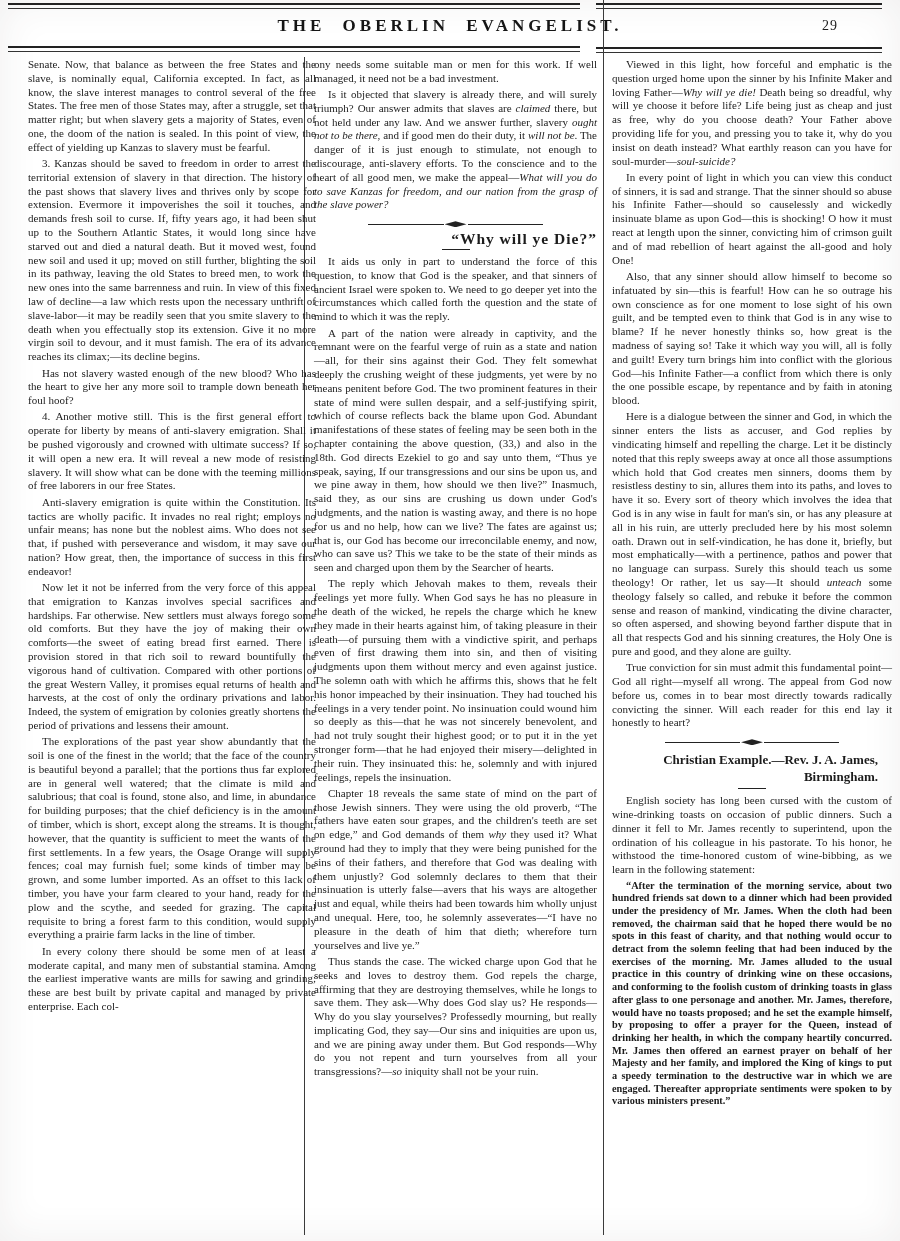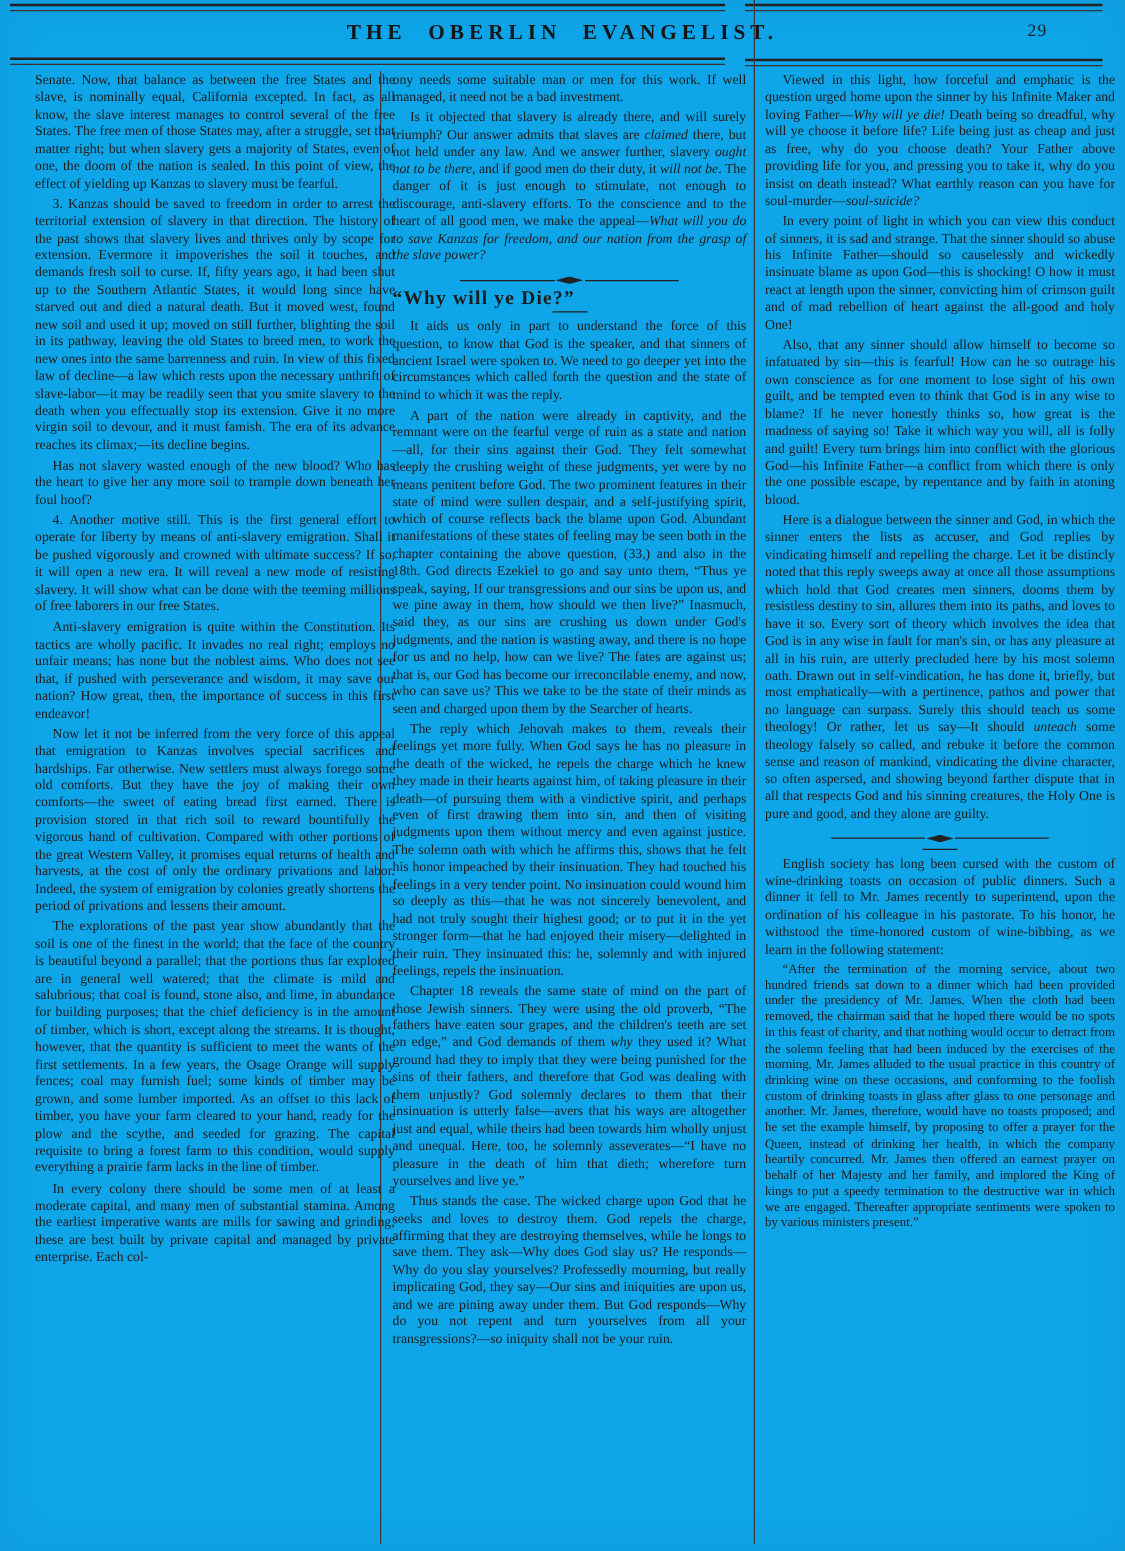--- a/index.html
+++ b/index.html
@@ -1,21 +1,21 @@
 <!DOCTYPE html>
 <html><head>
 <meta charset="utf-8">
 <title>The Oberlin Evangelist — p. 29</title>
 <style>
   html,body{margin:0;padding:0;background:#e9e8e4;}
   .page{
     position:relative;
     width:900px;height:1241px;
     margin:0 auto;
-    background:#0ea5e9;
+    background:#ffffff;
     color:#1c1c1c;
     font-family:"Liberation Serif","DejaVu Serif",serif;
     overflow:hidden;
     box-shadow:inset 0 0 40px rgba(60,55,45,.08);
   }
   
   .hr-seg{
     position:absolute;height:3px;
     border-top:2px solid #222;border-bottom:1px solid #333;
   }
@@ -45,22 +45,22 @@
     position:absolute;top:58px;
     font-size:11px;line-height:13.8px;
     text-align:justify;
     text-rendering:optimizeLegibility;
   }
   .col-0{left:28px;width:288px;}
   .col-1{left:314px;width:283px;}
   .col-2{left:612px;width:280px;}
   .para{margin:0 0 2.5px 0;text-indent:14px;}
   .para.noindent{text-indent:0;}
-  .para.small{font-size:10.3px;line-height:12.7px;text-align:justify;}
-  .col-heading{margin:5px 0 3px;text-align:left;font-weight:bold;}
+  .para.small{font-size:10.3px;line-height:12.7px;text-align:justify;font-weight:bold;}
+  .col-heading{margin:5px 0 3px;text-align:right;font-weight:bold;}
   .col-heading.main{font-size:15.5px;letter-spacing:1px;}
   .col-heading.sub{font-size:13px;line-height:16.5px;margin:7px 14px 3px;}
   .ornament{
     display:flex;align-items:center;justify-content:center;
     margin:9px auto 5px;width:62%;
   }
   .ornament::before,.ornament::after{
     content:"";flex:1;height:1px;background:#222;
   }
   .ornament .diamond{
@@ -111,22 +111,24 @@
         <p class="para">A part of the nation were already in captivity, and the remnant were on the fearful verge of ruin as a state and nation—all, for their sins against their God.  They felt somewhat deeply the crushing weight of these judgments, yet were by no means penitent before God.  The two prominent features in their state of mind were sullen despair, and a self-justifying spirit, which of course reflects back the blame upon God.  Abundant manifestations of these states of feeling may be seen both in the chapter containing the above question, (33,) and also in the 18th.  God directs Ezekiel to go and say unto them, “Thus ye speak, saying, If our transgressions and our sins be upon us, and we pine away in them, how should we then live?”  Inasmuch, said they, as our sins are crushing us down under God's judgments, and the nation is wasting away, and there is no hope for us and no help, how can we live?  The fates are against us; that is, our God has become our irreconcilable enemy, and now, who can save us?  This we take to be the state of their minds as seen and charged upon them by the Searcher of hearts.</p>
         <p class="para">The reply which Jehovah makes to them, reveals their feelings yet more fully.  When God says he has no pleasure in the death of the wicked, he repels the charge which he knew they made in their hearts against him, of taking pleasure in their death—of pursuing them with a vindictive spirit, and perhaps even of first drawing them into sin, and then of visiting judgments upon them without mercy and even against justice.  The solemn oath with which he affirms this, shows that he felt his honor impeached by their insinuation.  They had touched his feelings in a very tender point.  No insinuation could wound him so deeply as this—that he was not sincerely benevolent, and had not truly sought their highest good; or to put it in the yet stronger form—that he had enjoyed their misery—delighted in their ruin.  They insinuated this: he, solemnly and with injured feelings, repels the insinuation.</p>
         <p class="para">Chapter 18 reveals the same state of mind on the part of those Jewish sinners.  They were using the old proverb, “The fathers have eaten sour grapes, and the children's teeth are set on edge,” and God demands of them <i>why</i> they used it?  What ground had they to imply that they were being punished for the sins of their fathers, and therefore that God was dealing with them unjustly? God solemnly declares to them that their insinuation is utterly false—avers that his ways are altogether just and equal, while theirs had been towards him wholly unjust and unequal.  Here, too, he solemnly asseverates—“I have no pleasure in the death of him that dieth; wherefore turn yourselves and live ye.”</p>
         <p class="para">Thus stands the case.  The wicked charge upon God that he seeks and loves to destroy them.  God repels the charge, affirming that they are destroying themselves, while he longs to save them.  They ask—Why does God slay us?  He responds—Why do you slay yourselves?  Professedly mourning, but really implicating God, they say—Our sins and iniquities are upon us, and we are pining away under them.  But God responds—Why do you not repent and turn yourselves from all your transgressions?—<i>so</i> iniquity shall not be your ruin.</p>
       </section>
     <section class="col col-2" id="col-2">
         <p class="para">Viewed in this light, how forceful and emphatic is the question urged home upon the sinner by his Infinite Maker and loving Father—<i>Why will ye die!</i>  Death being so dreadful, why will ye choose it before life?  Life being just as cheap and just as free, why do you choose death?  Your Father above providing life for you, and pressing you to take it, why do you insist on death instead? What earthly reason can you have for soul-murder—<i>soul-suicide?</i></p>
         <p class="para">In every point of light in which you can view this conduct of sinners, it is sad and strange.  That the sinner should so abuse his Infinite Father—should so causelessly and wickedly insinuate blame as upon God—this is shocking!  O how it must react at length upon the sinner, convicting him of crimson guilt and of mad rebellion of heart against the all-good and holy One!</p>
         <p class="para">Also, that any sinner should allow himself to become so infatuated by sin—this is fearful!  How can he so outrage his own conscience as for one moment to lose sight of his own guilt, and be tempted even to think that God is in any wise to blame?  If he never honestly thinks so, how great is the madness of saying so!  Take it which way you will, all is folly and guilt!  Every turn brings him into conflict with the glorious God—his Infinite Father—a conflict from which there is only the one possible escape, by repentance and by faith in atoning blood.</p>
         <p class="para">Here is a dialogue between the sinner and God, in which the sinner enters the lists as accuser, and God replies by vindicating himself and repelling the charge. Let it be distincly noted that this reply sweeps away at once all those assumptions which hold that God creates men sinners, dooms them by resistless destiny to sin, allures them into its paths, and loves to have it so.  Every sort of theory which involves the idea that God is in any wise in fault for man's sin, or has any pleasure at all in his ruin, are utterly precluded here by his most solemn oath.  Drawn out in self-vindication, he has done it, briefly, but most emphatically—with a pertinence, pathos and power that no language can surpass.  Surely this should teach us some theology!  Or rather, let us say—It should <i>unteach</i> some theology falsely so called, and rebuke it before the common sense and reason of mankind, vindicating the divine character, so often aspersed, and showing beyond farther dispute that in all that respects God and his sinning creatures, the Holy One is pure and good, and they alone are guilty.</p>
+        <p class="para">True conviction for sin must admit this fundamental point—God all right—myself all wrong.  The appeal from God now before us, comes in to bear most directly towards radically convicting the sinner.  Will each reader for this end lay it honestly to heart?</p>
         <div class="ornament">
           <span class="diamond"></span>
         </div>
+        <h2 class="col-heading sub">Christian Example.—Rev. J. A. James, Birmingham.</h2>
         <div class="shortrule"></div>
         <p class="para">English society has long been cursed with the custom of wine-drinking toasts on occasion of public dinners. Such a dinner it fell to Mr. James recently to superintend, upon the ordination of his colleague in his pastorate.  To his honor, he withstood the time-honored custom of wine-bibbing, as we learn in the following statement:</p>
         <p class="para small">“After the termination of the morning service, about two hundred friends sat down to a dinner which had been provided under the presidency of Mr. James. When the cloth had been removed, the chairman said that he hoped there would be no spots in this feast of charity, and that nothing would occur to detract from the solemn feeling that had been induced by the exercises of the morning.  Mr. James alluded to the usual practice in this country of drinking wine on these occasions, and conforming to the foolish custom of drinking toasts in glass after glass to one personage and another. Mr. James, therefore, would have no toasts proposed; and he set the example himself, by proposing to offer a prayer for the Queen, instead of drinking her health, in which the company heartily concurred.  Mr. James then offered an earnest prayer on behalf of her Majesty and her family, and implored the King of kings to put a speedy termination to the destructive war in which we are engaged.  Thereafter appropriate sentiments were spoken to by various ministers present.”</p>
       </section>
   </main>
 
 </div>
 
 </body></html>

